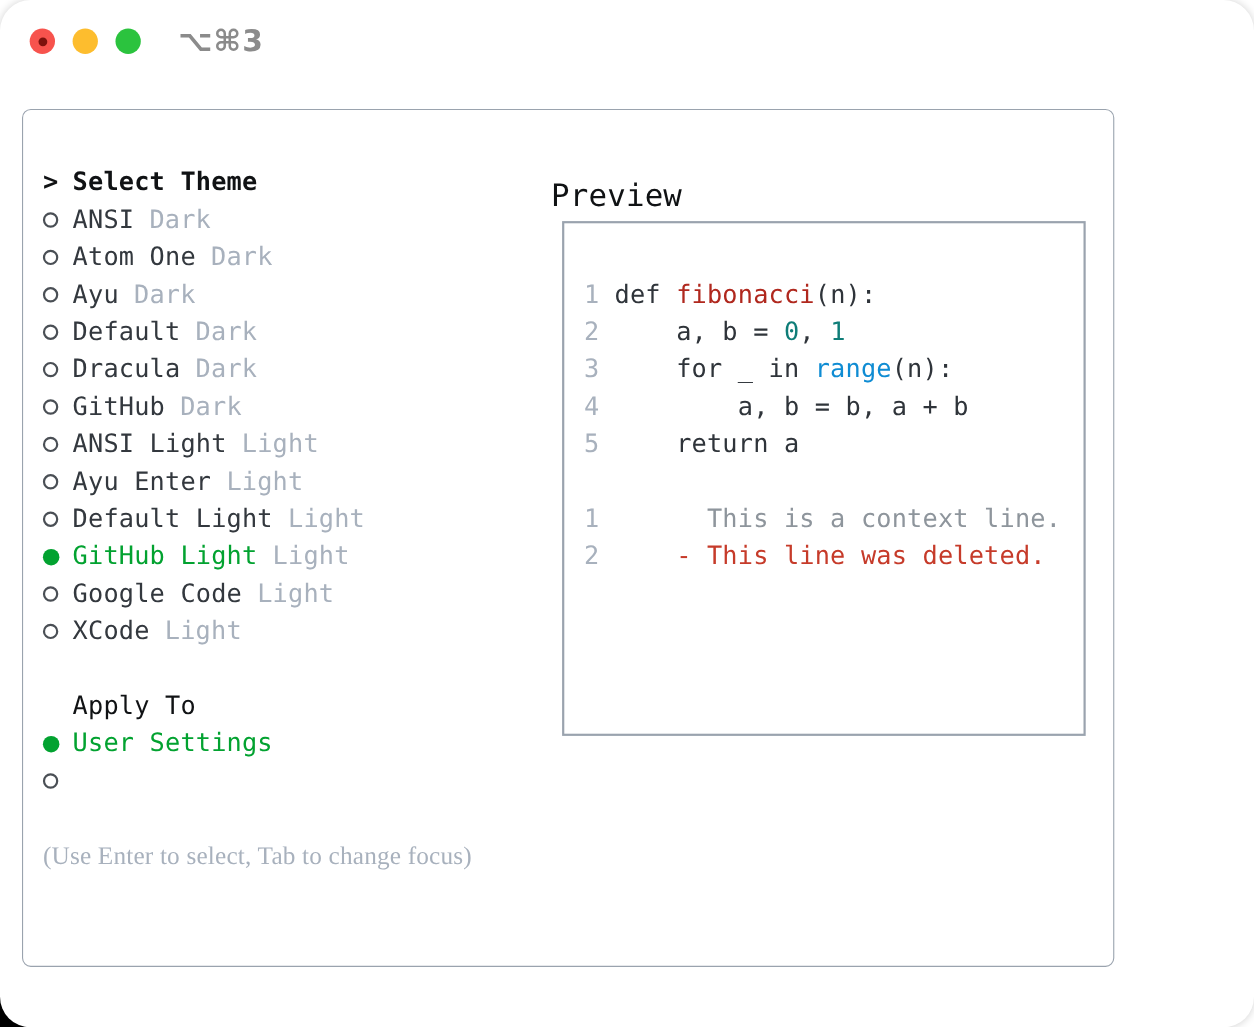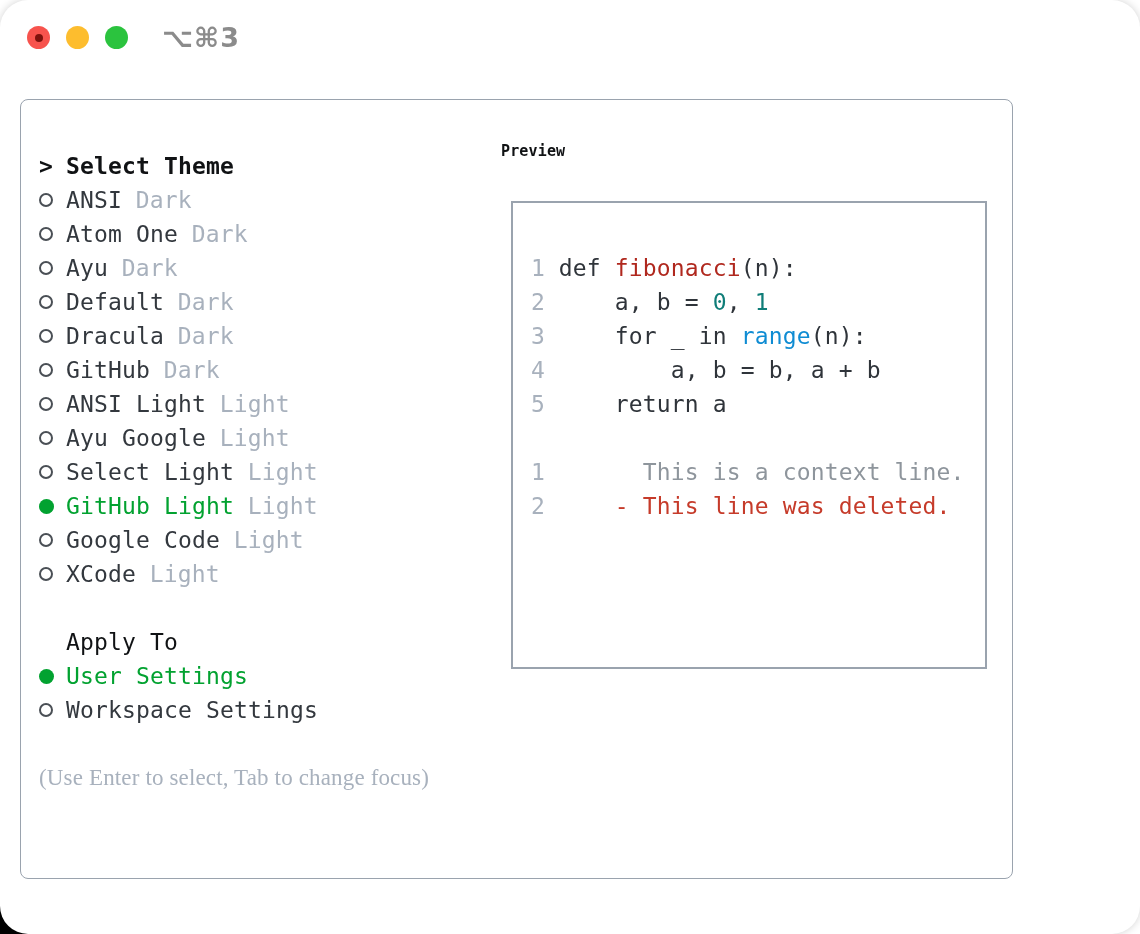--- a/index.html
+++ b/index.html
@@ -32,22 +32,22 @@
   .dot{width:15px;height:15px;border-radius:50%;background:var(--accent_green);box-sizing:border-box;}
   .t-name{color:var(--name_dark);}
   .t-variant{color:var(--variant_gray);margin-left:1ch;}
   .row.sel .t-name{color:var(--accent_green);}
   .apply-hdr{color:var(--header_black);}
   .opt-label{color:var(--name_dark);}
   .row.sel .opt-label{color:var(--accent_green);}
   .blank-row{height:34px;}
   .hint{width:430px;color:var(--hint_gray);white-space:normal;font-family:Liberation Serif, serif;}
   
-  .preview-title{position:absolute;left:480px;top:34px;height:34px;line-height:34px;font-size:15px;
-                 font-weight:bold;letter-spacing:0.15px;color:var(--header_black);}
+  .preview-title{position:absolute;left:480px;top:61px;height:34px;line-height:34px;font-size:28px;
+                 font-weight:normal;letter-spacing:0.15px;color:var(--header_black);}
   .preview-box{position:absolute;left:490px;top:101px;width:476px;height:468px;box-sizing:border-box;
                border:2px solid var(--border_gray);background:#fff;overflow:hidden;}
   .code-pre{position:absolute;inset:0;padding:48px 10px 0 18px;font-size:23px;line-height:34px;
             letter-spacing:0.15px;}
   .code-line{height:34px;white-space:pre;color:var(--code_plain);}
   .lnum{display:inline-block;width:2ch;color:var(--line_number);}
   .seg-plain{color:var(--code_plain);}
   .seg-function{color:var(--code_function);}
   .seg-number{color:var(--code_number);}
   .seg-builtin{color:var(--code_builtin);}
@@ -76,33 +76,33 @@
         <span class="marker">&gt;</span><span>Select Theme</span>
       </div>
       <div id="theme-list">
           <div class="row"><span class="marker"><span class="ring"></span></span><span class="t-name">ANSI</span><span class="t-variant">Dark</span></div>
           <div class="row"><span class="marker"><span class="ring"></span></span><span class="t-name">Atom One</span><span class="t-variant">Dark</span></div>
           <div class="row"><span class="marker"><span class="ring"></span></span><span class="t-name">Ayu</span><span class="t-variant">Dark</span></div>
           <div class="row"><span class="marker"><span class="ring"></span></span><span class="t-name">Default</span><span class="t-variant">Dark</span></div>
           <div class="row"><span class="marker"><span class="ring"></span></span><span class="t-name">Dracula</span><span class="t-variant">Dark</span></div>
           <div class="row"><span class="marker"><span class="ring"></span></span><span class="t-name">GitHub</span><span class="t-variant">Dark</span></div>
           <div class="row"><span class="marker"><span class="ring"></span></span><span class="t-name">ANSI Light</span><span class="t-variant">Light</span></div>
-          <div class="row"><span class="marker"><span class="ring"></span></span><span class="t-name">Ayu Google</span><span class="t-variant">Light</span></div>
-          <div class="row"><span class="marker"><span class="ring"></span></span><span class="t-name">Select Light</span><span class="t-variant">Light</span></div>
+          <div class="row"><span class="marker"><span class="ring"></span></span><span class="t-name">Ayu Enter</span><span class="t-variant">Light</span></div>
+          <div class="row"><span class="marker"><span class="ring"></span></span><span class="t-name">Default Light</span><span class="t-variant">Light</span></div>
           <div class="row sel"><span class="marker"><span class="dot"></span></span><span class="t-name">GitHub Light</span><span class="t-variant">Light</span></div>
           <div class="row"><span class="marker"><span class="ring"></span></span><span class="t-name">Google Code</span><span class="t-variant">Light</span></div>
           <div class="row"><span class="marker"><span class="ring"></span></span><span class="t-name">XCode</span><span class="t-variant">Light</span></div>
         </div>
       <div class="blank-row"></div>
       <div class="row apply-hdr">
         <span class="marker"></span><span>Apply To</span>
       </div>
       <div id="apply-list">
           <div class="row sel"><span class="marker"><span class="dot"></span></span><span class="opt-label">User Settings</span></div>
-          <div class="row"><span class="marker"><span class="ring"></span></span><span class="opt-label">Workspace Settings</span></div>
+          <div class="row"><span class="marker"><span class="ring"></span></span></div>
         </div>
       <div class="blank-row"></div>
       <div class="row hint" style="height:68px;align-items:flex-start;">(Use Enter to select, Tab to change focus)</div>
     </div>
 
     <div class="preview-title">Preview</div>
 
     <div class="preview-box">
       <div class="code-pre" id="code-pre">
           <div class="code-line"><span class="lnum">1</span><span class="seg-plain">def </span><span class="seg-function">fibonacci</span><span class="seg-plain">(n):</span></div>

